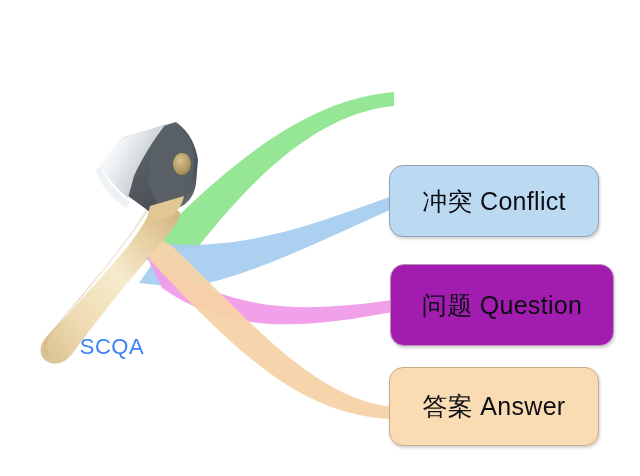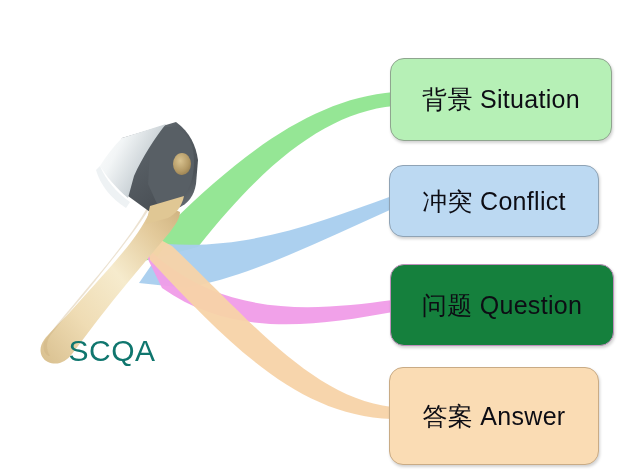--- a/index.html
+++ b/index.html
@@ -37,30 +37,30 @@
   .node-label {
     font-size: 25px;
     letter-spacing: 0.3px;
     color: #0d0d14;
     white-space: nowrap;
     font-family: "Liberation Sans", "DejaVu Sans", sans-serif;
   }
   #box-situation { left: 390px; top: 58px;  width: 222px; height: 83px; }
   #box-conflict  { left: 389px; top: 165px; width: 210px; height: 72px; }
   #box-question  { left: 390px; top: 264px; width: 224px; height: 82px; }
-  #box-answer    { left: 389px; top: 367px; width: 210px; height: 98px; }
+  #box-answer    { left: 389px; top: 367px; width: 210px; height: 79px; }
 
   #scqa-label {
     position: absolute;
     left: 52px;
     top: 334px;
     width: 120px;
     text-align: center;
-    font-size: 30px;
-    color: #0f766e;
+    font-size: 22px;
+    color: #3b82f6;
     letter-spacing: 0.5px;
     font-family: "Liberation Sans", "DejaVu Sans", sans-serif;
   }
 </style>
 </head>
 <body>
 
 <div id="canvas">
 
   <svg id="art" viewBox="0 0 640 476">
@@ -141,29 +141,26 @@
 
       <path d="M 100 166 C 106 180 116 192 130 202 L 126 208
                C 110 198 100 184 96 170 Z" fill="#eef2f4"></path>
 
       <ellipse cx="182" cy="164" rx="9" ry="11" fill="url(#gradEye)"></ellipse>
 
       <path d="M 150 206 L 184 196 C 182 206 176 214 168 218 L 146 224 Z" fill="#e0c794"></path>
     </g>
   </svg>
 
-  <div class="node-box" id="box-situation" style="background:#b6f0b6; border-color:#8fa58f;">
-    <span class="node-label">背景 Situation</span>
-  </div>
 
   <div class="node-box" id="box-conflict" style="background:#bcd9f2; border-color:#8fa3b5;">
     <span class="node-label">冲突 Conflict</span>
   </div>
 
-  <div class="node-box" id="box-question" style="background:#15803d; border-color:#bf8fbc;">
+  <div class="node-box" id="box-question" style="background:#a21caf; border-color:#bf8fbc;">
     <span class="node-label">问题 Question</span>
   </div>
 
   <div class="node-box" id="box-answer" style="background:#fadcb4; border-color:#c9ab85;">
     <span class="node-label">答案 Answer</span>
   </div>
 
   <div id="scqa-label">SCQA</div>
 
 </div>

